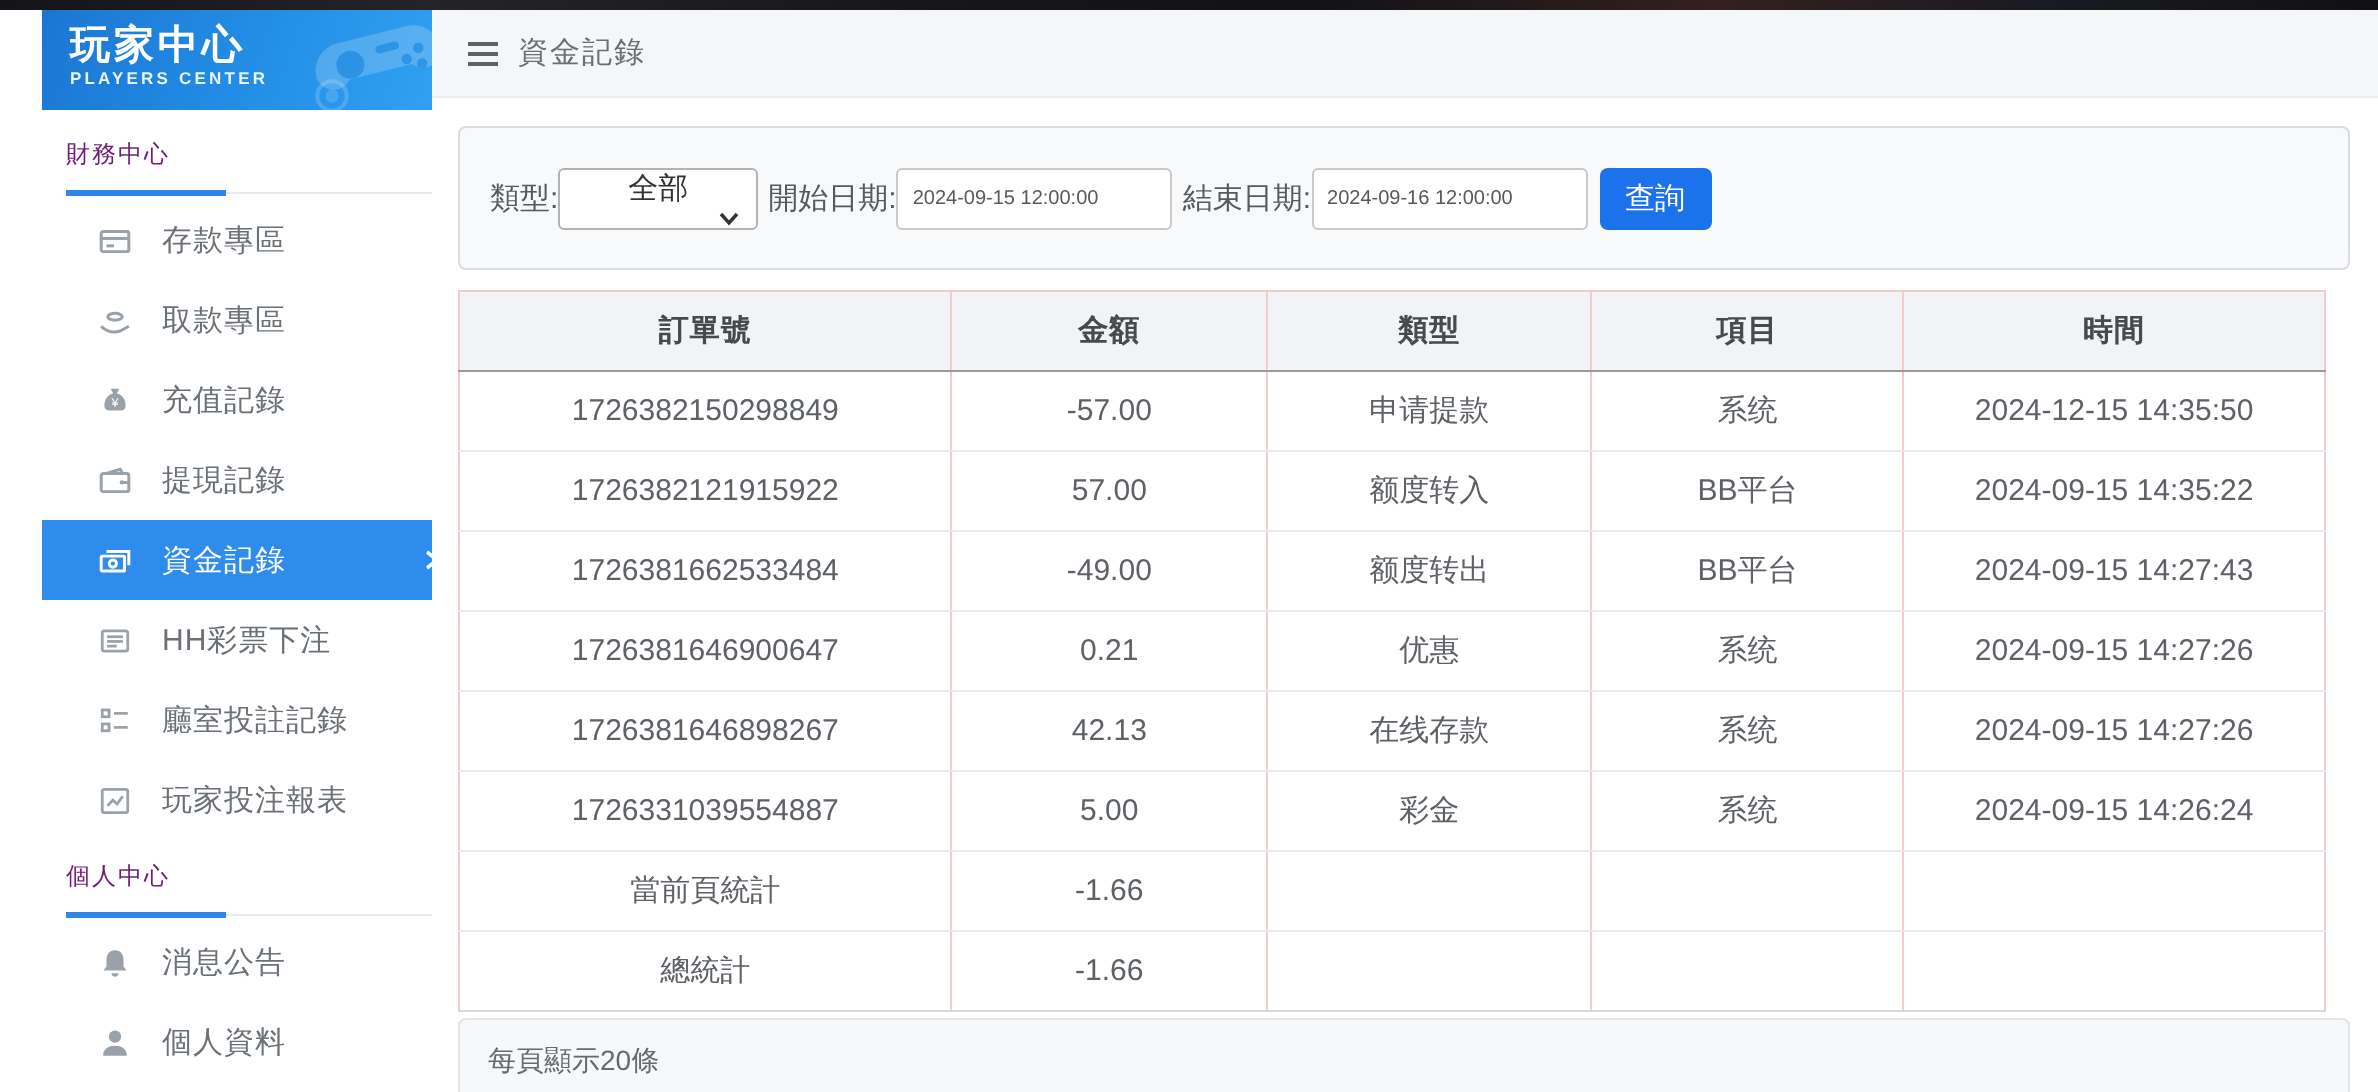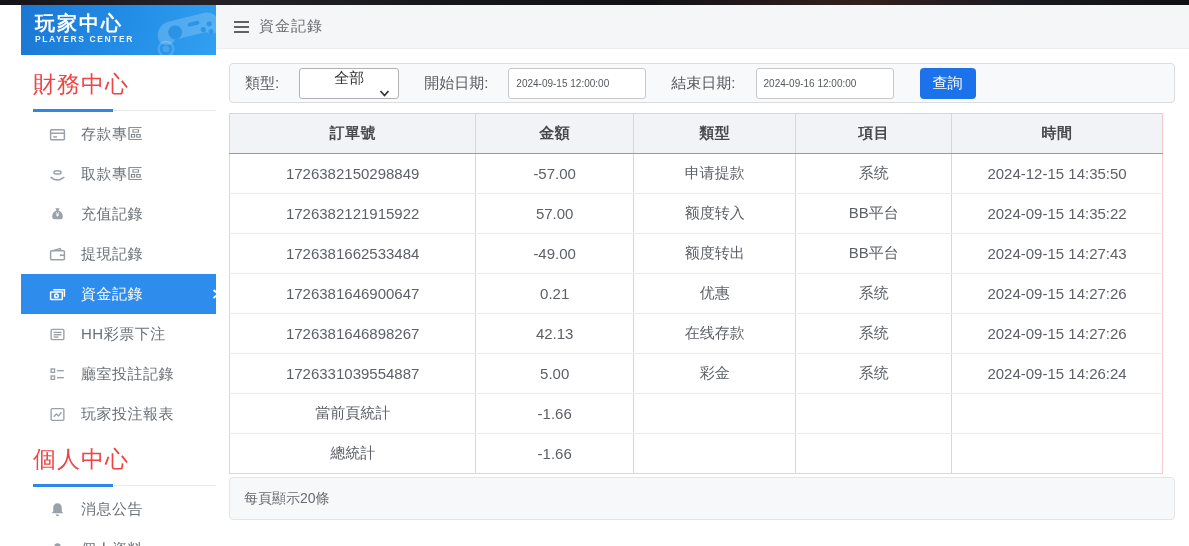--- a/index.html
+++ b/index.html
@@ -15,21 +15,21 @@
   .sidebar { position:absolute; left:0; top:5px; width:215px; height:541px;
     background:#fff; border-right:1px solid #e4e6e8;margin-left:21px; }
   .logo { height:50px; background:linear-gradient(110deg,#1b76d2 0%,#2490e8 55%,#35a4f2 100%);
     position:relative; padding:7px 0 0 14px; overflow:hidden; }
   .logo-title { color:#fff; font-size:20px; font-weight:bold; letter-spacing:2px; line-height:22px; }
   .logo-sub { color:#e8f4ff; font-size:8.5px; letter-spacing:1.6px; font-weight:bold; }
   .logo-pad { position:absolute; right:10px; top:2px; opacity:.55; }
   .logo-coin { position:absolute; left:130px; bottom:-8px; opacity:.35; }
 
   .side-section { padding:14px 12px 0 12px; }
-  .side-section-title { color:#ef4444; font-size:23px; letter-spacing:1px; }
+  .side-section-title { color:#701a75; font-size:12px; letter-spacing:1px; }
   .side-rule { position:relative; margin-top:9px; height:3px; }
   .side-rule .gray { position:absolute; left:0; right:0; top:1px; height:1px; background:#e8eaec; }
   .side-rule .blue { position:absolute; left:0; top:0; width:80px; height:3px; background:#2e86e8; }
 
   .nav { margin-top:2px; }
   .nav-item { height:40px; display:flex; align-items:center; padding-left:28px; cursor:pointer;
     color:#6a7075; font-size:15px; }
   .nav-icon { width:17px; height:17px; margin-right:15px; color:#9aa1a9; display:inline-flex; }
   .nav-icon svg { width:17px; height:17px; }
   .nav-label { letter-spacing:.5px; }
@@ -41,22 +41,22 @@
   
   .main { position:absolute; left:216px; top:5px; width:973px; height:541px; background:#fff; }
   .topbar { height:44px; background:#f5f6f8; display:flex; align-items:center; padding-left:18px;
     border-bottom:1px solid #eceef0; }
   .hamburger { width:15px; display:flex; flex-direction:column; gap:3px; margin-right:10px; cursor:pointer; }
   .hamburger i { display:block; height:2px; background:#5f6368; }
   .crumb { color:#6a6f74; font-size:15px; letter-spacing:1px; }
 
   .content { padding:14px 14px 0 13px; }
 
-  .filter-box { height:40px; border:1px solid #dadcdf; border-radius:4px; background:#f8f9fa;
-    display:flex; align-items:center; padding-left:15px; gap:20px; }
+  .filter-box { height:72px; border:1px solid #dadcdf; border-radius:4px; background:#f8f9fa;
+    display:flex; align-items:center; padding-left:15px; gap:0; }
   .f-label { color:#555a60; font-size:15px; }
   .f-select { width:100px; height:31px; background:#fff; border:1px solid #b2b2b2; border-radius:3px;
     display:flex; align-items:center; padding:0 8px; color:#333; font-size:15px; cursor:pointer;flex-direction:column; }
   .f-select .sel-chev { margin-left:auto; color:#333; display:inline-flex; }
   .sel-chev svg { width:11px; height:11px; }
   .f-input { width:138px; height:31px; background:#fff; border:1px solid #c9c9c9; border-radius:3px;
     color:#55585c; font-size:10px; padding:0 7px; font-family:"Liberation Sans",sans-serif; }
   .f-btn { width:56px; height:31px; margin-left:6px; background:#1b72ea; color:#fff; border:none;
     border-radius:4px; font-size:15px; cursor:pointer; font-family:"Liberation Sans",sans-serif; }
 

